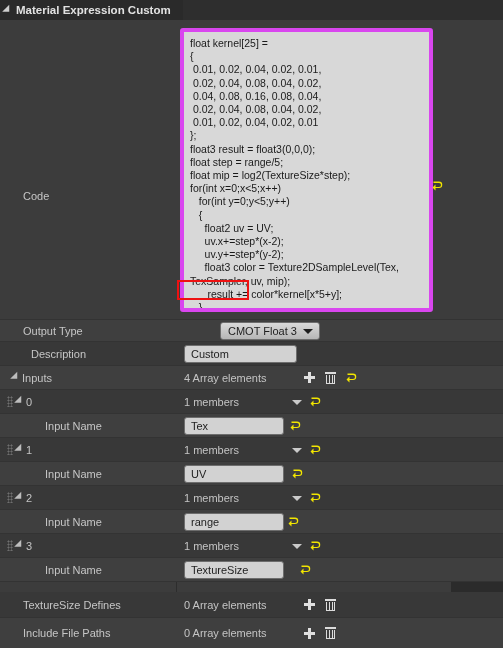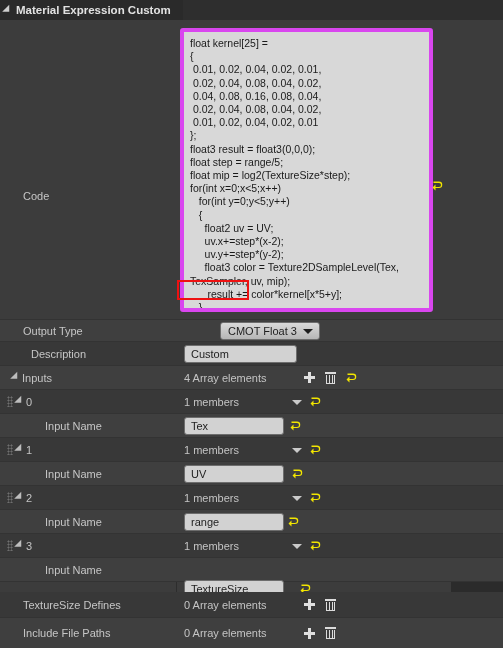--- a/index.html
+++ b/index.html
@@ -461,21 +461,21 @@
       </span>
       <span class="icon revert">
         <svg width="12" height="12" viewBox="0 0 12 12">
             <path d="M1.5 1.5 H7 A3.2 3.2 0 0 1 7 8 H3.5 V10.5 L0.5 7.5 L3.5 4.5 V7 H7 A1.7 1.7 0 0 0 7 3 H1.5 Z" fill="#f2e500"></path>
           </svg>
       </span>
     </div>
   </div>
   <div class="row norm" style="top:558px;height:24px;">
     <div class="lbl" style="left:45px;">Input Name</div>
-    <div class="val" style="gap:16px;margin-top:19px;">
+    <div class="val" style="gap:16px;">
       <span class="textfield">
         <span>TextureSize</span>
       </span>
       <span class="icon revert">
         <svg width="12" height="12" viewBox="0 0 12 12">
             <path d="M1.5 1.5 H7 A3.2 3.2 0 0 1 7 8 H3.5 V10.5 L0.5 7.5 L3.5 4.5 V7 H7 A1.7 1.7 0 0 0 7 3 H1.5 Z" fill="#f2e500"></path>
           </svg>
       </span>
     </div>
   </div>

